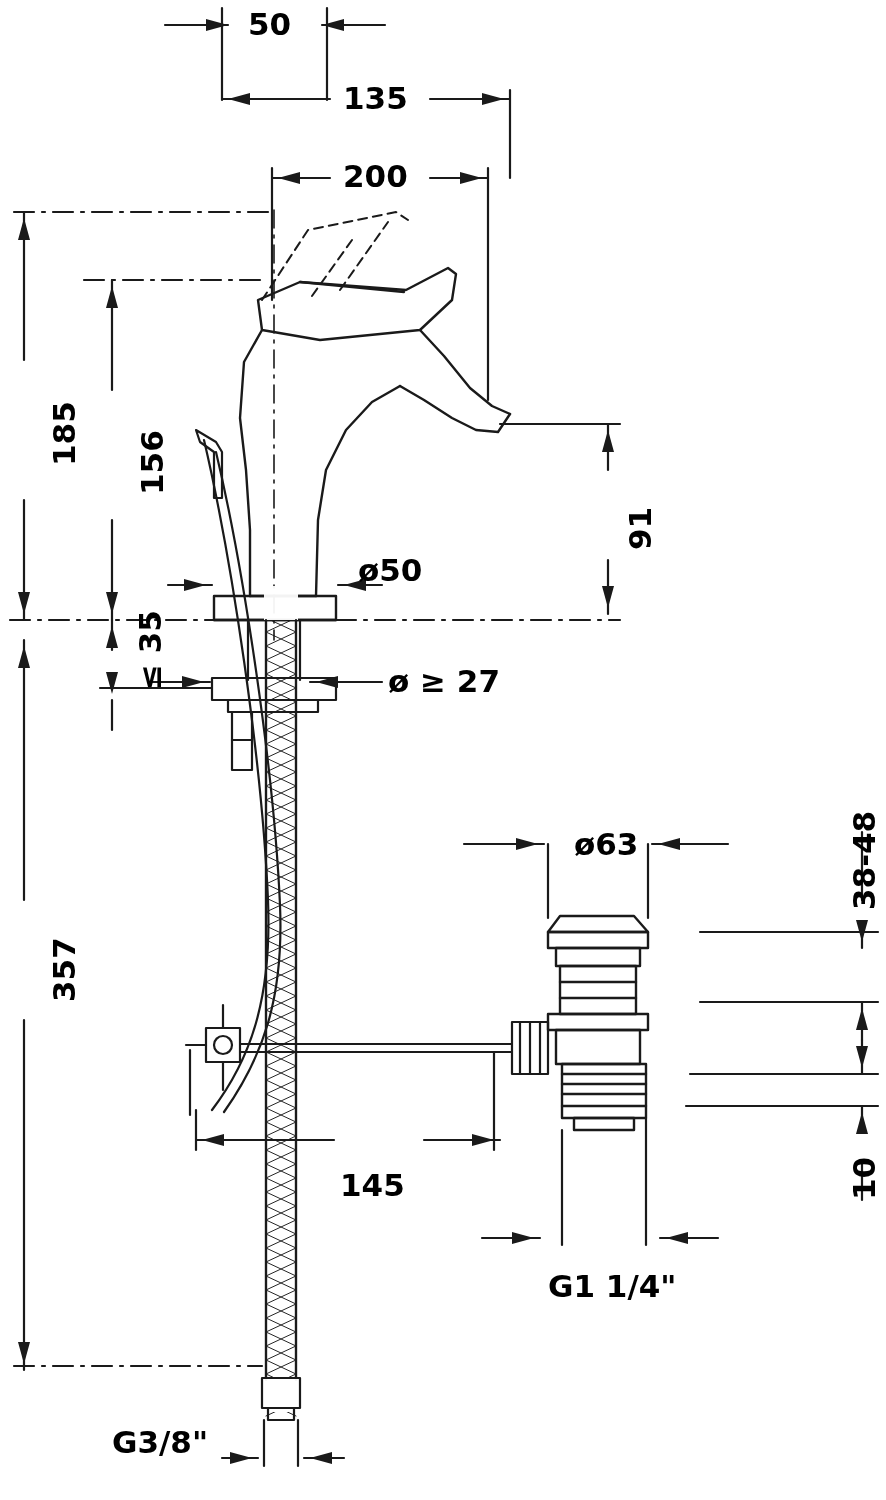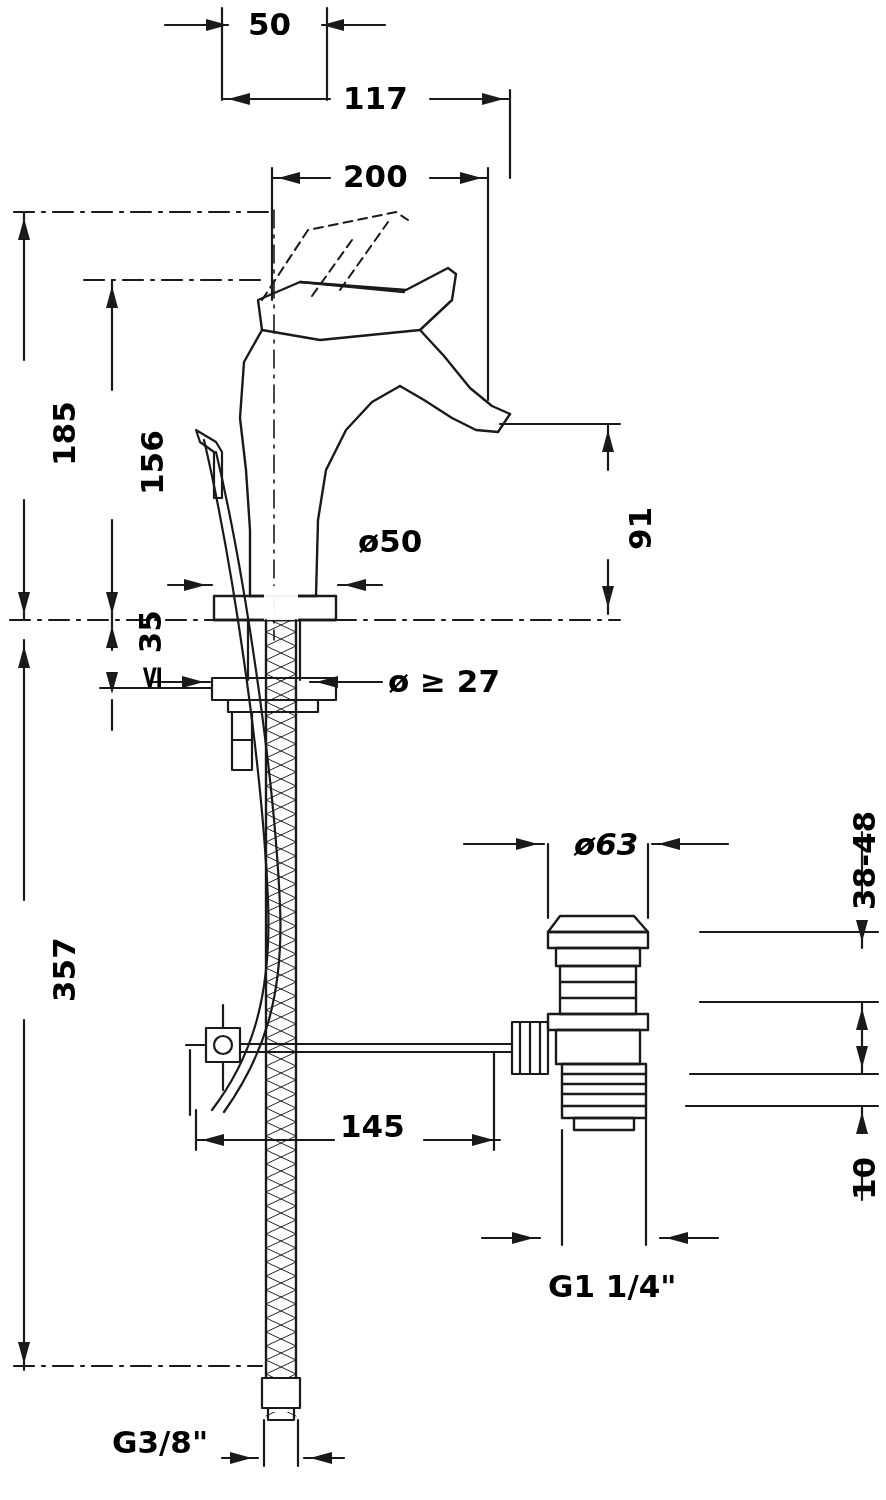--- a/index.html
+++ b/index.html
@@ -389,37 +389,37 @@
         <path d="M252 1458 l-22 -6 l0 12 z" fill="#1a1a1a" stroke="none"></path>
         <path d="M310 1458 l22 -6 l0 12 z" fill="#1a1a1a" stroke="none"></path>
         <line x1="264" y1="1420" x2="264" y2="1466"></line>
         <line x1="298" y1="1420" x2="298" y2="1466"></line>
       </g>
 
     </g>
   </svg>
 
   <div class="lbl" style="left:248px; top:6px;">50</div>
-  <div class="lbl" style="left:343px; top:80px;">117</div>
+  <div class="lbl" style="left:343px; top:80px;">135</div>
   <div class="lbl" style="left:343px; top:158px;">200</div>
 
   <div class="lbl vert" style="left:46px; top:466px; transform:rotate(-90deg);">185</div>
   <div class="lbl vert" style="left:134px; top:495px; transform:rotate(-90deg);">156</div>
   <div class="lbl vert" style="left:622px; top:550px; transform:rotate(-90deg);">91</div>
 
-  <div class="lbl" style="left:358px; top:523px;">ø50</div>
+  <div class="lbl" style="left:358px; top:552px;">ø50</div>
 
   <div class="lbl vert" style="left:132px; top:690px; transform:rotate(-90deg);">≤ 35</div>
 
   <div class="lbl" style="left:388px; top:663px;">ø ≥ 27</div>
-  <div class="lbl" style="left:574px; top:826px;font-style:italic;">ø63</div>
+  <div class="lbl" style="left:574px; top:826px;">ø63</div>
 
   <div class="lbl vert" style="left:846px; top:910px; transform:rotate(-90deg);">38-48</div>
   <div class="lbl vert" style="left:46px; top:1002px; transform:rotate(-90deg);">357</div>
 
-  <div class="lbl" style="left:340px; top:1108px;text-align:right;">145</div>
+  <div class="lbl" style="left:340px; top:1167px;text-align:right;">145</div>
 
   <div class="lbl vert" style="left:846px; top:1200px; transform:rotate(-90deg);">10</div>
 
   <div class="lbl" style="left:548px; top:1268px;">G1 1/4"</div>
   <div class="lbl" style="left:112px; top:1424px;">G3/8"</div>
 
 </div>
 
 </body></html>

